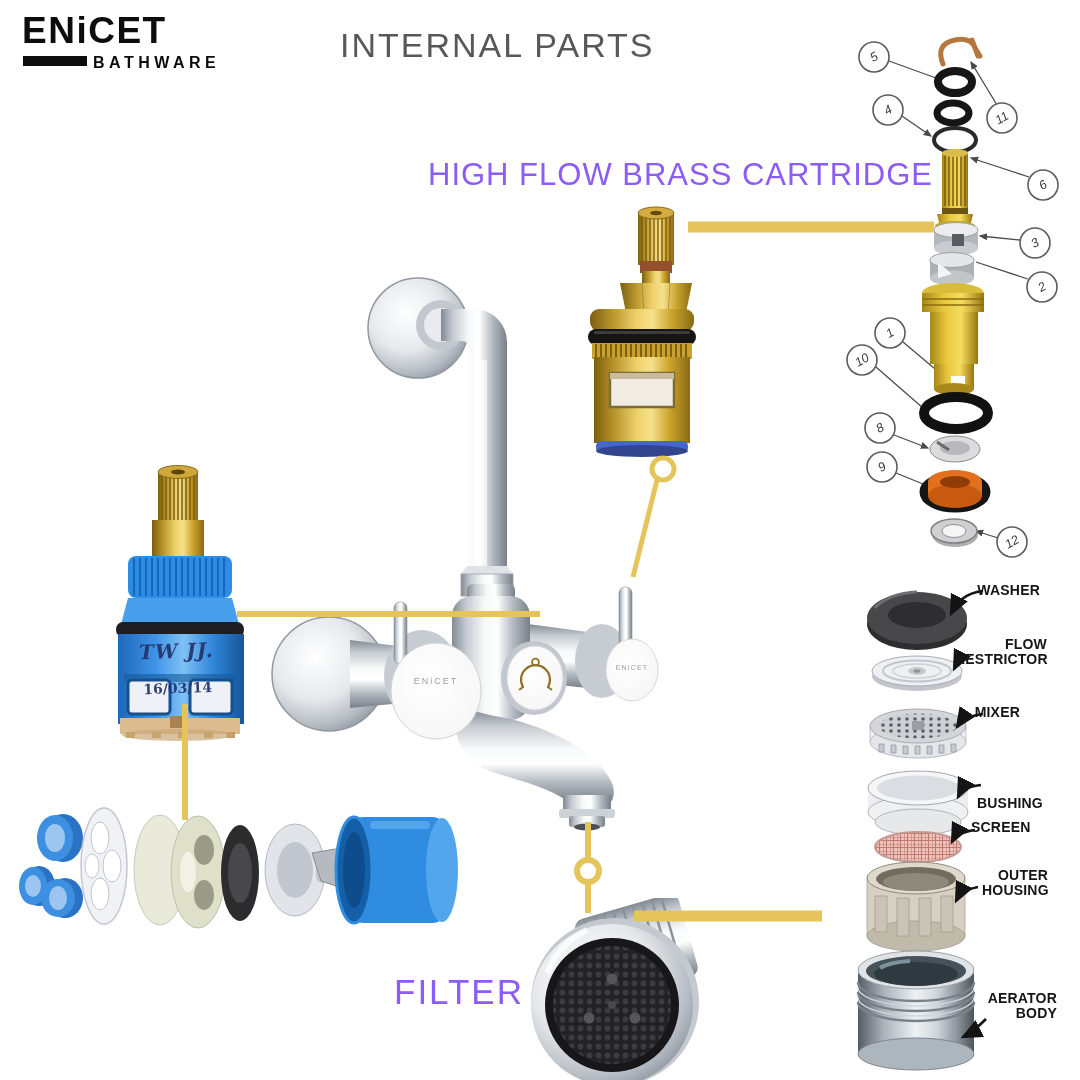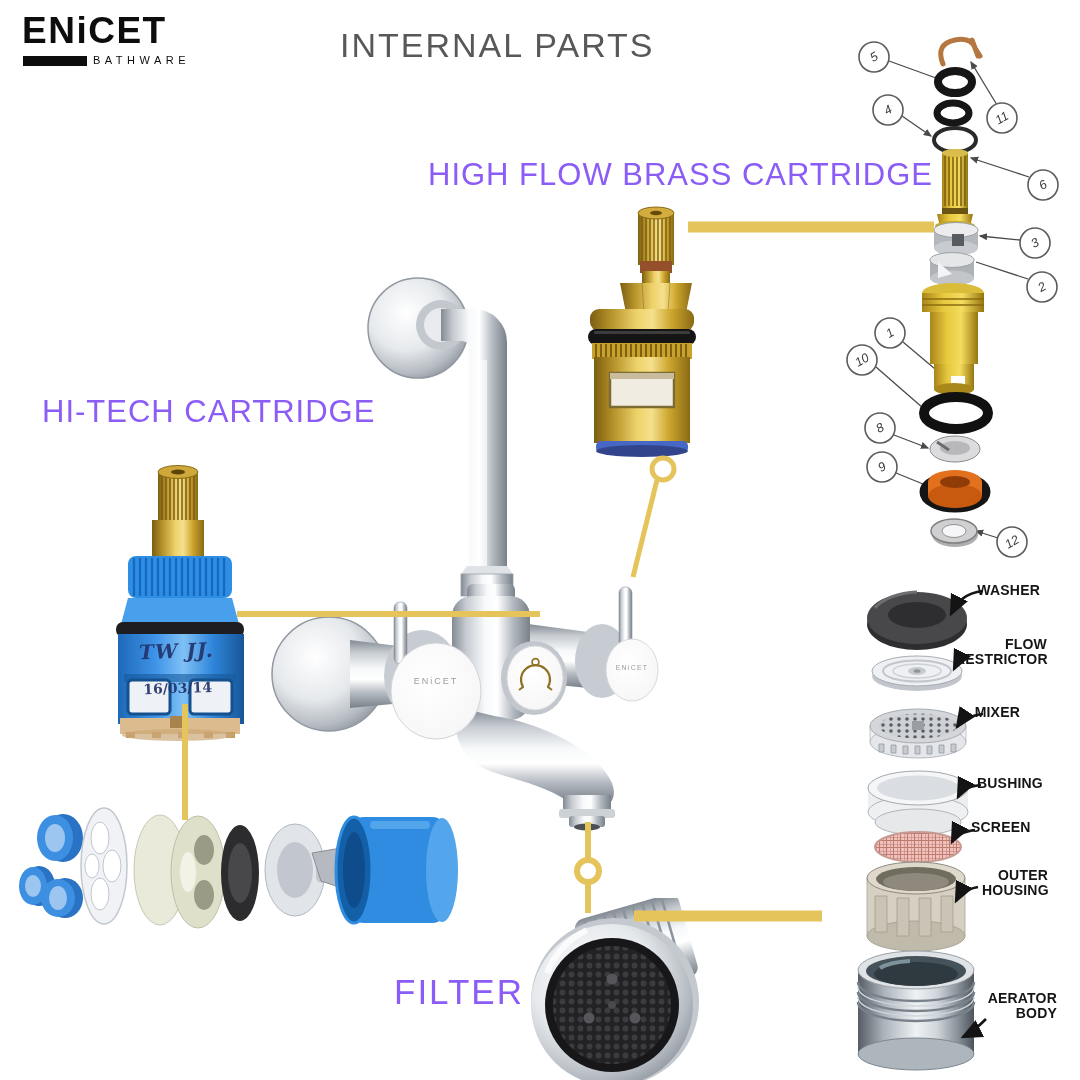--- a/index.html
+++ b/index.html
@@ -3,21 +3,21 @@
 <meta charset="utf-8">
 <style>
   html,body{margin:0;padding:0;background:#fff}
   #canvas{position:relative;width:1080px;height:1080px;background:#ffffff;overflow:hidden;
           font-family:"Liberation Sans",sans-serif}
   .art{position:absolute}
   .txt{position:absolute;white-space:pre-line}
   
   .brand-name{left:22px;top:10px;font-size:37px;font-weight:800;letter-spacing:1.5px;color:#0d0d0d}
   .brand-bar{position:absolute;left:23px;top:56px;width:64px;height:10px;background:#0d0d0d}
-  .brand-tagline{left:93px;top:54px;font-size:11px;font-weight:400;letter-spacing:4.5px;color:#0d0d0d}
+  .brand-tagline{left:93px;top:54px;font-size:16px;font-weight:700;letter-spacing:4.5px;color:#0d0d0d}
   .page-title{left:340px;top:26px;font-size:34px;font-weight:400;letter-spacing:2px;color:#58585a}
   
   .big-label{font-size:31px;font-weight:400;letter-spacing:1px;color:#8b5cf6}
   .lbl-highflow{left:428px;top:157px}
   .lbl-hitech{left:42px;top:394px}
   .lbl-filter{left:394px;top:972px;font-size:35px;letter-spacing:2px}
   
   .part-label{font-size:14px;line-height:1.1;font-weight:700;color:#151515;text-align:right;letter-spacing:.2px}
   .cap-brand{color:#9b9ca1;text-align:center;font-weight:400}
   .marking{left:138px;top:622px;width:78px;color:#23336b;text-align:center;
@@ -108,21 +108,20 @@
 </marker>
 </defs>
 </svg>
 
 <div class="txt brand-name">ENiCET</div>
 <div class="brand-bar"></div>
 <div class="txt brand-tagline">BATHWARE</div>
 <div class="txt page-title">INTERNAL PARTS</div>
 
 <div class="txt big-label lbl-highflow">HIGH FLOW BRASS CARTRIDGE</div>
-<div class="txt big-label lbl-hitech">HI-TECH CARTRIDGE</div>
 <div class="txt big-label lbl-filter">FILTER</div>
 
 <svg class="art" style="left:262px;top:268px" width="430" height="585">
 
   <g>
     <circle cx="156" cy="60" r="50" fill="url(#flangeR)"></circle>
     <circle cx="156" cy="60" r="50" fill="none" stroke="#9198a1" stroke-width="1.5"></circle>
     <circle cx="179" cy="57" r="25" fill="#c3c8ce"></circle>
     <circle cx="179" cy="57" r="17" fill="#e9ebee"></circle>
   </g>
@@ -479,21 +478,21 @@
     <path d="M120,252 C106,254 100,258 97,264" marker-end="url(#arrB)"></path>
     <path d="M123,309 C108,312 104,317 101,323" marker-end="url(#arrB)"></path>
     <path d="M131,441 C120,452 114,456 108,459" marker-end="url(#arrB)"></path>
   </g>
 </svg>
 
 <div class="txt part-label" style="left:976px;top:583px;width:64px">WASHER</div>
 <div class="txt part-label" style="left:955px;top:637px;width:92px">FLOW
 RESTRICTOR</div>
 <div class="txt part-label" style="left:972px;top:705px;width:48px">MIXER</div>
-<div class="txt part-label" style="left:977px;top:776px;width:62px">BUSHING</div>
+<div class="txt part-label" style="left:977px;top:796px;width:62px">BUSHING</div>
 <div class="txt part-label" style="left:971px;top:820px;width:52px">SCREEN</div>
 <div class="txt part-label" style="left:982px;top:868px;width:66px">OUTER
 HOUSING</div>
 <div class="txt part-label" style="left:985px;top:991px;width:72px">AERATOR
 BODY</div>
 
 <div class="txt marking">
   <div class="m1">TW JJ.</div>
   <div class="m2">16/03/14</div>
 </div>

